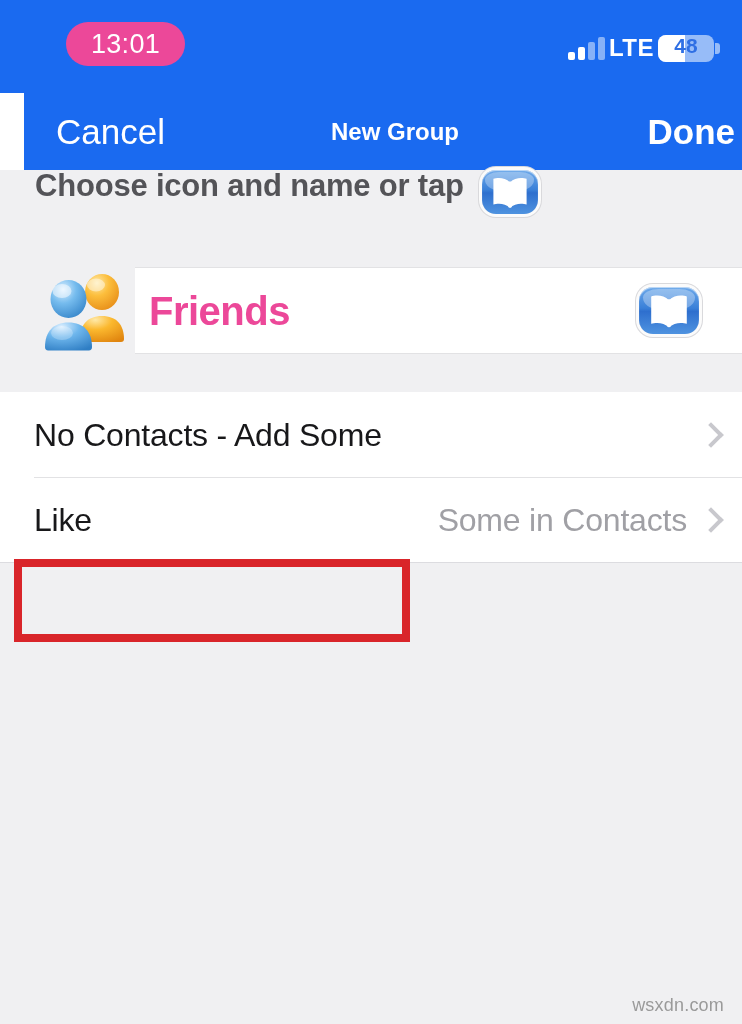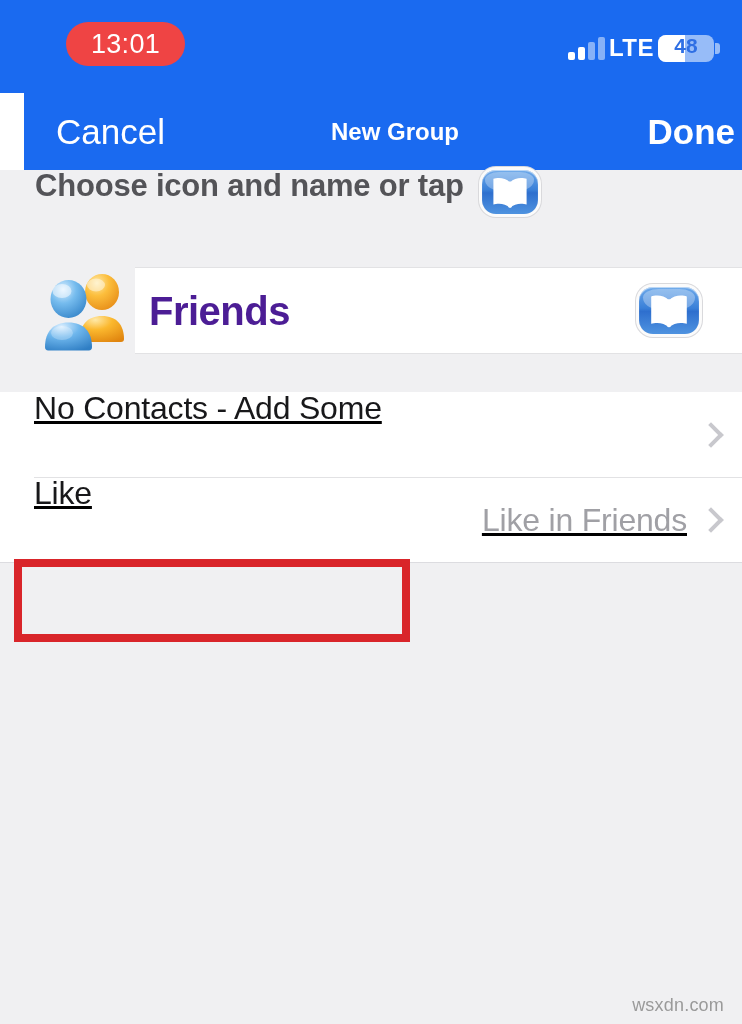--- a/index.html
+++ b/index.html
@@ -24,21 +24,21 @@
     height: 93px;
     background: #1a6af0;
   }
   .time-pill {
     position: absolute;
     left: 66px;
     top: 22px;
     width: 119px;
     height: 44px;
     border-radius: 22px;
-    background: #ef4444;
+    background: #ec4899;
     display: flex;
     align-items: center;
     justify-content: center;
   }
   .time-pill span {
     color: #ffffff;
     font-size: 27px;
     font-weight: 500;
     letter-spacing: 0.3px;
     line-height: 1;
@@ -223,21 +223,21 @@
     border-top: 1px solid #e2e2e4;
     border-bottom: 1px solid #e2e2e4;
     display: flex;
     align-items: center;
     justify-content: space-between;
   }
   .name-value {
     margin-left: 14px;
     font-size: 40px;
     font-weight: 700;
-    color: #4c1d95;
+    color: #ec4899;
     letter-spacing: -0.5px;
     line-height: 1;
   }
   .name-field-icon {
     margin-right: 43px;
     display: flex;
     align-items: center;
   }
 
   
@@ -245,23 +245,23 @@
     position: absolute;
     left: 0;
     top: 222px;
     width: 742px;
     background: #ffffff;
   }
   .list-row {
     position: relative;
     height: 85px;
     display: flex;
+    align-items: center;
     justify-content: space-between;
     background: #ffffff;
-    text-decoration: underline;
   }
   .list-row + .list-row::before {
     content: "";
     position: absolute;
     left: 34px; right: 0; top: 0;
     height: 1px;
     background: #e2e2e4;
   }
   .list-label {
     margin-left: 34px;
@@ -433,21 +433,21 @@
       <span class="list-label">No Contacts - Add Some</span>
       <span class="list-right">
         <span class="list-value"></span>
         <span class="chevron"></span>
       </span>
     </div>
 
     <div class="list-row">
       <span class="list-label">Like</span>
       <span class="list-right">
-        <span class="list-value">Like in Friends</span>
+        <span class="list-value">Some in Contacts</span>
         <span class="chevron"></span>
       </span>
     </div>
 
     <div class="list-bottom-divider"></div>
   </div>
 
   <div class="annotation-box"></div>
 
   <div class="watermark">wsxdn.com</div>

